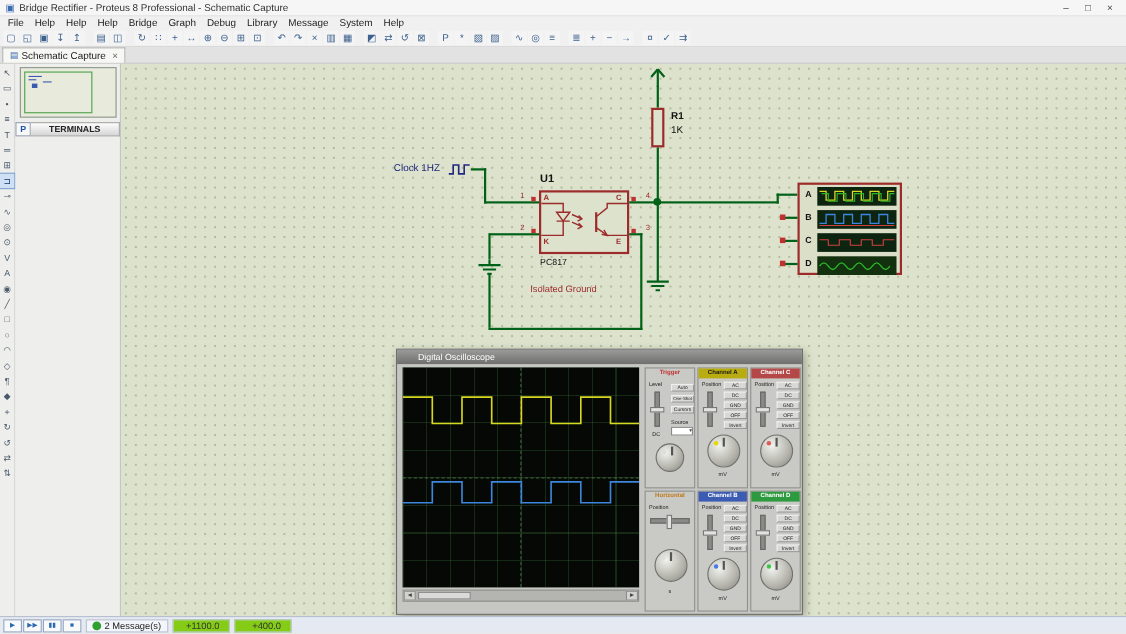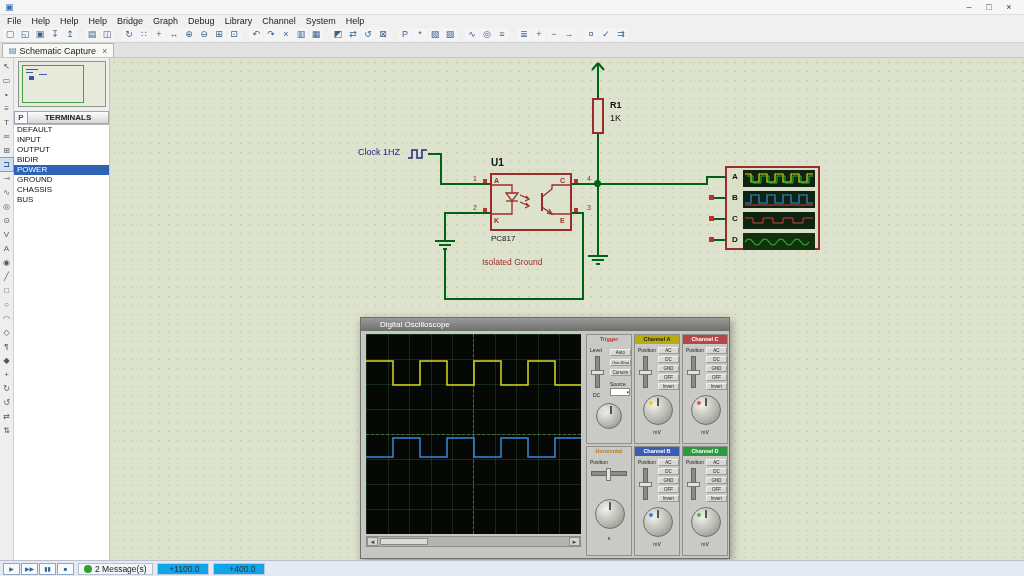--- a/index.html
+++ b/index.html
@@ -78,36 +78,37 @@
 .knob::after{content:"";position:absolute;left:13px;top:2px;width:2px;height:8px;background:#555;}
 .kdot{position:absolute;left:5px;top:5px;width:4px;height:4px;border-radius:50%;}
 .ddrop{position:absolute;width:20px;height:8px;background:#fff;border:1px solid #888;font-size:5px;line-height:7px;text-align:right;color:#444;}
 
 #statusbar{position:absolute;left:0;right:0;bottom:0;height:16px;background:#e4e9f2;border-top:1px solid #b8c0d0;display:flex;align-items:center;padding:0 3px;gap:4px;font-size:8.5px;}
 #sim-buttons{display:flex;gap:1px;}
 .simbtn{width:17px;height:12px;background:#f8fafc;border:1px solid #93a5bd;color:#2a6ab0;font-size:6px;line-height:10px;text-align:center;}
 #msgbox{display:flex;align-items:center;gap:3px;padding:0 5px;height:12px;background:#f2f5fa;border:1px solid #b8c0d0;}
 .msgdot{width:8px;height:8px;border-radius:50%;background:#2fa02f;}
 #statusmsg{flex:1;height:12px;line-height:11px;background:#eef2f8;border:1px solid #c0c8d8;padding:0 6px;color:#222;}
-.coord{height:12px;line-height:11px;padding:0 8px;background:#0ea5e9;border:1px solid #c0c8d8;color:#333;min-width:52px;text-align:right;}
+.coord{height:12px;line-height:11px;padding:0 8px;background:#84cc16;border:1px solid #c0c8d8;color:#333;min-width:52px;text-align:right;}
 </style>
 </head>
 <body>
 
 <div id="titlebar">
  <span class="appicon">▣</span>
+ <span class="apptitle">Bridge Rectifier - Proteus 8 Professional - Schematic Capture</span>
  <span class="winbtns">
   <span class="wbtn">–</span>
   <span class="wbtn">□</span>
   <span class="wbtn">×</span>
  </span>
 </div>
 
 <div id="menubar">
-    <span id="menu-items"><span class="mitem">File</span><span class="mitem">Help</span><span class="mitem">Help</span><span class="mitem">Help</span><span class="mitem">Bridge</span><span class="mitem">Graph</span><span class="mitem">Debug</span><span class="mitem">Library</span><span class="mitem">Channel</span><span class="mitem">System</span><span class="mitem">Help</span></span>
+    <span id="menu-items"><span class="mitem">File</span><span class="mitem">Help</span><span class="mitem">Help</span><span class="mitem">Help</span><span class="mitem">Bridge</span><span class="mitem">Graph</span><span class="mitem">Debug</span><span class="mitem">Library</span><span class="mitem">Message</span><span class="mitem">System</span><span class="mitem">Help</span></span>
   </div>
 
 <div id="toolbar">
     <span id="toolbar-icons" style="display:flex">
       <span class="ticon">▢</span>
       <span class="ticon">◱</span>
       <span class="ticon">▣</span>
       <span class="ticon">↧</span>
       <span class="ticon">↥</span>
       <span class="ticon gap">▤</span>
@@ -191,30 +192,20 @@
   <div class="mini-sheet"></div>
   <div class="mini-mark" style="left:7px;top:7px;width:12px;height:1px"></div>
   <div class="mini-mark" style="left:7px;top:10px;width:7px;height:1px"></div>
   <div class="mini-mark" style="left:10px;top:14px;width:5px;height:4px"></div>
   <div class="mini-mark" style="left:20px;top:12px;width:8px;height:1px"></div>
  </div>
  <div id="selheader">
   <span class="pbtn">P</span>
   <span class="selcap">TERMINALS</span>
  </div>
- <div id="terminals-list">
-      <div class="trow">DEFAULT</div>
-      <div class="trow">INPUT</div>
-      <div class="trow">OUTPUT</div>
-      <div class="trow">BIDIR</div>
-      <div class="trow sel">POWER</div>
-      <div class="trow">GROUND</div>
-      <div class="trow">CHASSIS</div>
-      <div class="trow">BUS</div>
-    </div>
 </div>
 
 <div id="canvas">
 
  <svg class="abs" style="left:479px;top:1px" width="18" height="20">
   <g stroke="#006118" stroke-width="2" fill="none">
    <line x1="9" y1="4" x2="9" y2="20"></line>
         <line x1="9" y1="4" x2="3" y2="11"></line>
         <line x1="9" y1="4" x2="15" y2="11"></line>
   </g>

